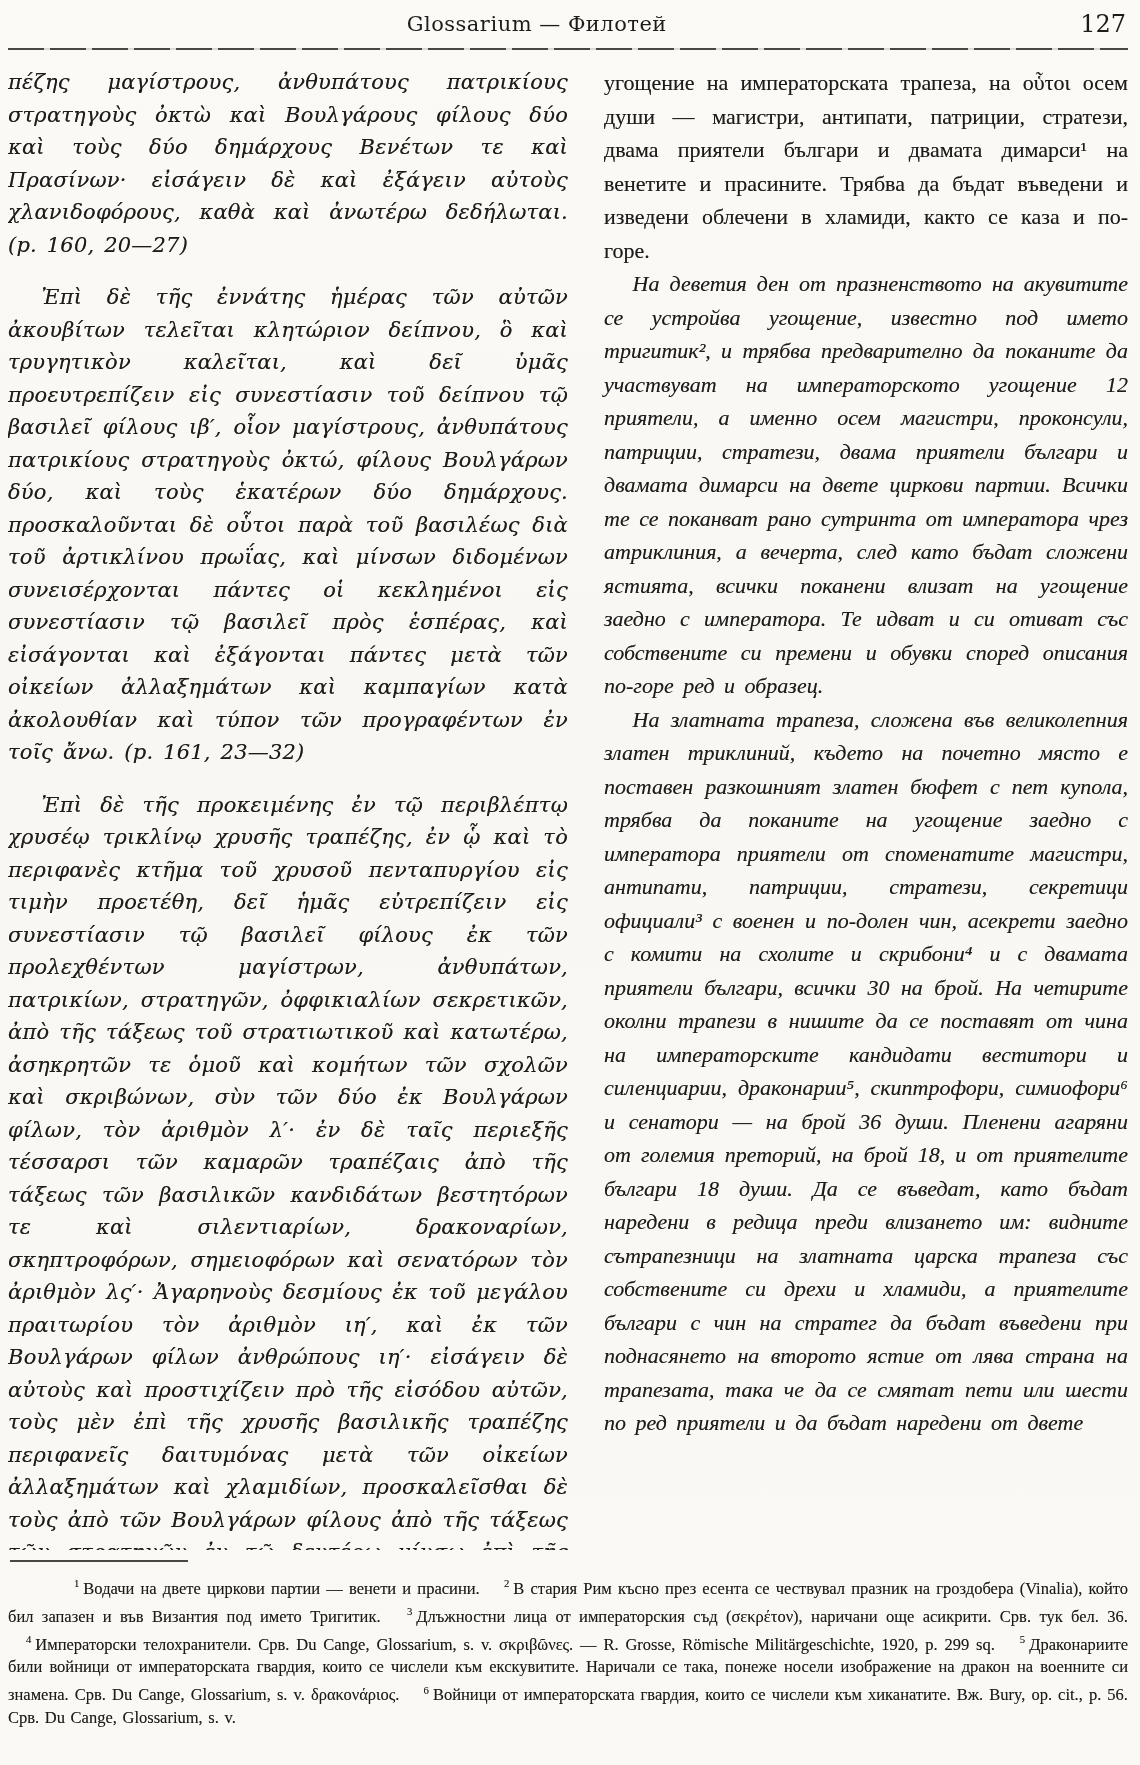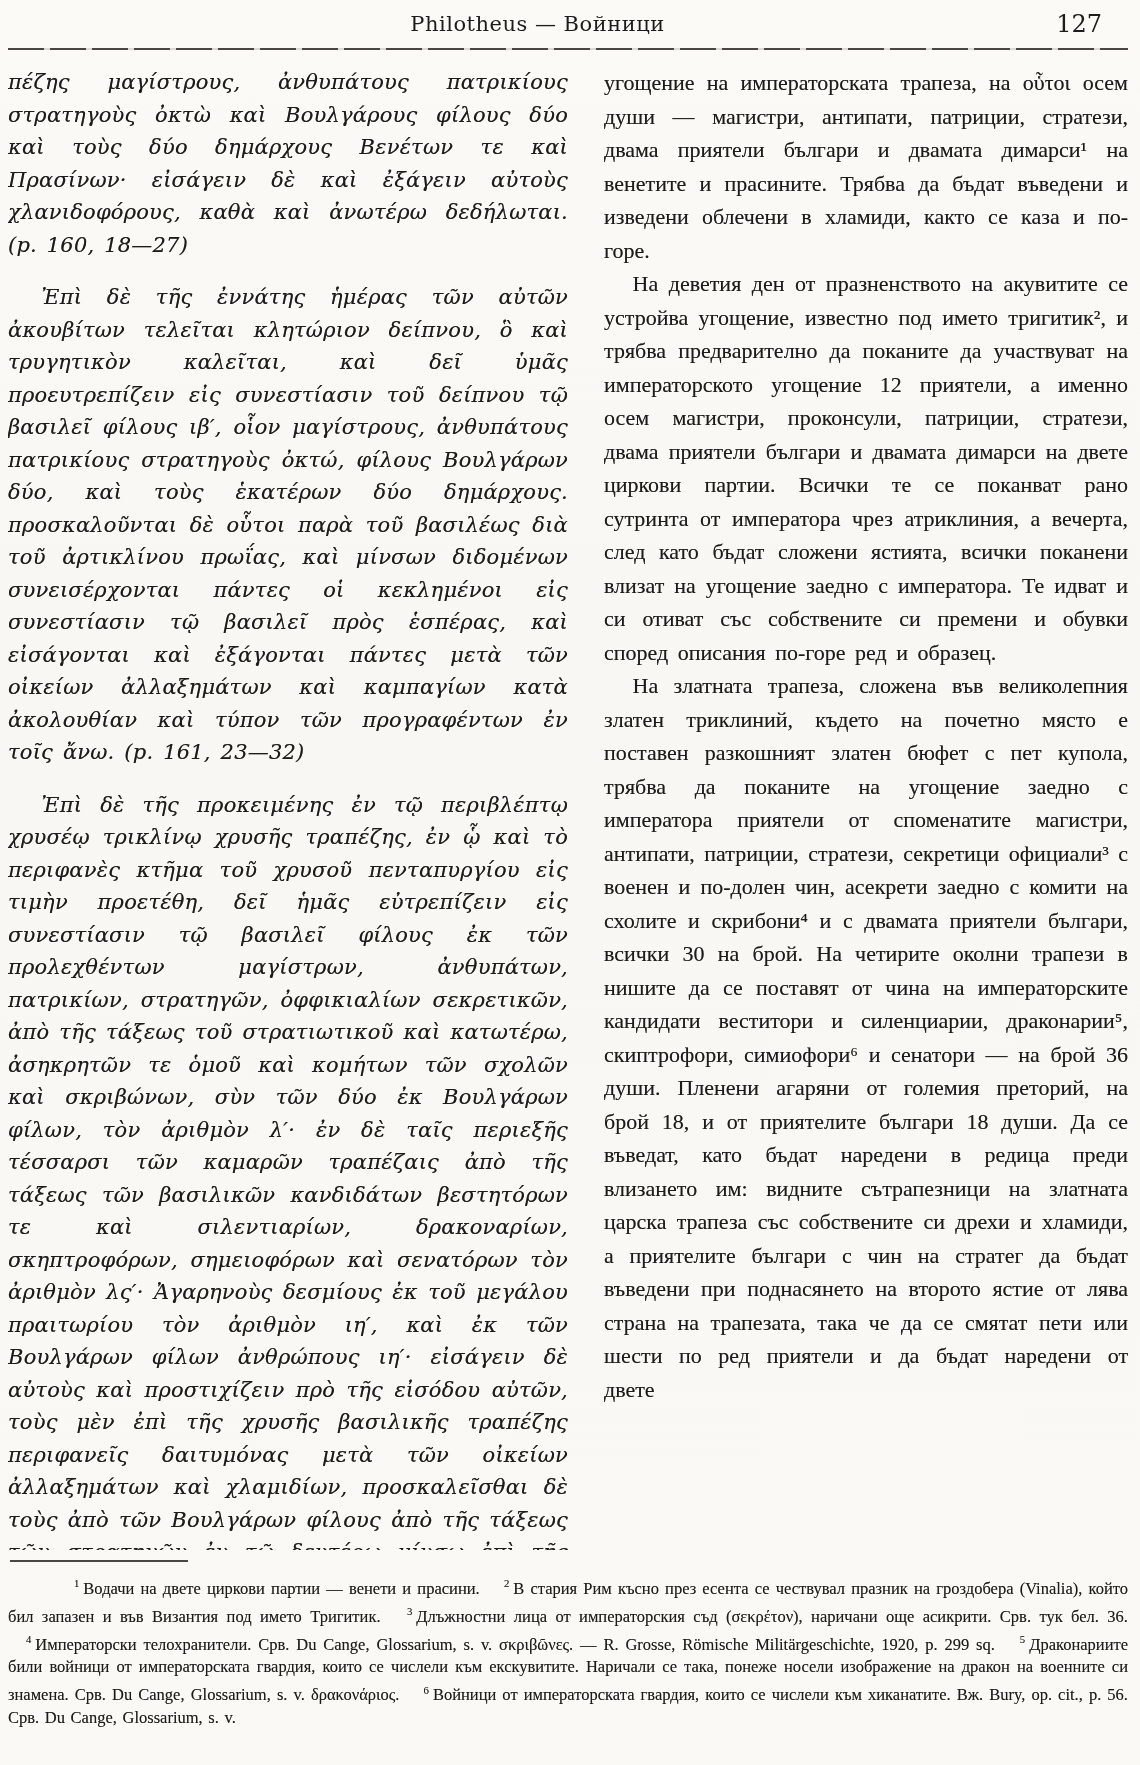--- a/index.html
+++ b/index.html
@@ -25,21 +25,21 @@
     position: absolute;
     left: 50%;
     transform: translateX(-62%);
     top: 2px;
     font-size: 21px;
     letter-spacing: 0.5px;
     white-space: nowrap;
   }
   .page-number {
     position: absolute;
-    right: 26px;
+    right: 2px;
     top: 0;
     font-size: 24px;
   }
   .header-rule {
     height: 2px;
     margin-top: 8px;
     background: repeating-linear-gradient(
       90deg,
       #4a4742 0px, #4a4742 36px,
       rgba(74,71,66,0.18) 36px, rgba(74,71,66,0.18) 42px
@@ -71,21 +71,21 @@
   .col-bulg {
     flex: 1 1 auto;
     font-family: "Liberation Serif", "DejaVu Serif", serif;
     font-size: 22px;
     line-height: 33.5px;
     text-align: justify;
     word-spacing: 4px;
     text-shadow: 0 0 0.5px rgba(30,28,25,0.5);
   }
   .col-bulg p { margin: 0; }
-  .col-bulg p + p { text-indent: 1.3em; }
+  .col-bulg p + p { text-indent: 1.3em; font-style: italic; }
   .footnote-rule {
     width: 178px;
     height: 2px;
     background: #4a4742;
     margin: 10px 0 10px 2px;
   }
   .footnotes {
     margin: 0;
     font-family: Liberation Serif, serif;
     font-size: 16.5px;
@@ -102,30 +102,30 @@
   }
   .fn:not(:first-child) sup { margin-left: 18px; }
   .fn-text::after { content: " "; }
 </style>
 </head>
 <body>
 
 <div class="book-page">
 
   <div class="page-header">
-    <span class="running-title">Philotheus  —  Войници</span>
+    <span class="running-title">Glossarium  —  Филотей</span>
     <span class="page-number">127</span>
   </div>
 
   <div class="header-rule"></div>
 
   <div class="text-columns">
 
     <div class="col-greek">
-        <p>πέζης μαγίστρους, ἀνθυπάτους πατρικίους στρατηγοὺς ὀκτὼ καὶ Βουλγάρους φίλους δύο καὶ τοὺς δύο δημάρχους Βενέτων τε καὶ Πρασίνων· εἰσάγειν δὲ καὶ ἐξάγειν αὐτοὺς χλανιδοφόρους, καθὰ καὶ ἀνωτέρω δεδήλωται. (p. 160, 18—27)</p>
+        <p>πέζης μαγίστρους, ἀνθυπάτους πατρικίους στρατηγοὺς ὀκτὼ καὶ Βουλγάρους φίλους δύο καὶ τοὺς δύο δημάρχους Βενέτων τε καὶ Πρασίνων· εἰσάγειν δὲ καὶ ἐξάγειν αὐτοὺς χλανιδοφόρους, καθὰ καὶ ἀνωτέρω δεδήλωται. (p. 160, 20—27)</p>
         <p>Ἐπὶ δὲ τῆς ἐννάτης ἡμέρας τῶν αὐτῶν ἀκουβίτων τελεῖται κλητώριον δείπνου, ὃ καὶ τρυγητικὸν καλεῖται, καὶ δεῖ ὑμᾶς προευτρεπίζειν εἰς συνεστίασιν τοῦ δείπνου τῷ βασιλεῖ φίλους ιβ′, οἷον μαγίστρους, ἀνθυπάτους πατρικίους στρατηγοὺς ὀκτώ, φίλους Βουλγάρων δύο, καὶ τοὺς ἑκατέρων δύο δημάρχους. προσκαλοῦνται δὲ οὗτοι παρὰ τοῦ βασιλέως διὰ τοῦ ἀρτικλίνου πρωΐας, καὶ μίνσων διδομένων συνεισέρχονται πάντες οἱ κεκλημένοι εἰς συνεστίασιν τῷ βασιλεῖ πρὸς ἑσπέρας, καὶ εἰσάγονται καὶ ἐξάγονται πάντες μετὰ τῶν οἰκείων ἀλλαξημάτων καὶ καμπαγίων κατὰ ἀκολουθίαν καὶ τύπον τῶν προγραφέντων ἐν τοῖς ἄνω. (p. 161, 23—32)</p>
         <p>Ἐπὶ δὲ τῆς προκειμένης ἐν τῷ περιβλέπτῳ χρυσέῳ τρικλίνῳ χρυσῆς τραπέζης, ἐν ᾧ καὶ τὸ περιφανὲς κτῆμα τοῦ χρυσοῦ πενταπυργίου εἰς τιμὴν προετέθη, δεῖ ἡμᾶς εὐτρεπίζειν εἰς συνεστίασιν τῷ βασιλεῖ φίλους ἐκ τῶν προλεχθέντων μαγίστρων, ἀνθυπάτων, πατρικίων, στρατηγῶν, ὀφφικιαλίων σεκρετικῶν, ἀπὸ τῆς τάξεως τοῦ στρατιωτικοῦ καὶ κατωτέρω, ἀσηκρητῶν τε ὁμοῦ καὶ κομήτων τῶν σχολῶν καὶ σκριβώνων, σὺν τῶν δύο ἐκ Βουλγάρων φίλων, τὸν ἀριθμὸν λ′· ἐν δὲ ταῖς περιεξῆς τέσσαρσι τῶν καμαρῶν τραπέζαις ἀπὸ τῆς τάξεως τῶν βασιλικῶν κανδιδάτων βεστητόρων τε καὶ σιλεντιαρίων, δρακοναρίων, σκηπτροφόρων, σημειοφόρων καὶ σενατόρων τὸν ἀριθμὸν λς′· Ἀγαρηνοὺς δεσμίους ἐκ τοῦ μεγάλου πραιτωρίου τὸν ἀριθμὸν ιη′, καὶ ἐκ τῶν Βουλγάρων φίλων ἀνθρώπους ιη′· εἰσάγειν δὲ αὐτοὺς καὶ προστιχίζειν πρὸ τῆς εἰσόδου αὐτῶν, τοὺς μὲν ἐπὶ τῆς χρυσῆς βασιλικῆς τραπέζης περιφανεῖς δαιτυμόνας μετὰ τῶν οἰκείων ἀλλαξημάτων καὶ χλαμιδίων, προσκαλεῖσθαι δὲ τοὺς ἀπὸ τῶν Βουλγάρων φίλους ἀπὸ τῆς τάξεως τῶν στρατηγῶν ἐν τῷ δευτέρῳ μίνσῳ ἐπὶ τῆς εὐωνύμου θέσεως τῆς τραπέζης πρὸς τὸ ἀριθμεῖσθαι αὐτοὺς πέμπτους, ἢ καὶ ἕκτους φίλους, στιχίζειν</p>
       </div>
 
     <div class="col-bulg">
         <p>угощение на императорската трапеза, на οὗτοι осем души — магистри, антипати, патриции, стратези, двама приятели българи и двамата димарси¹ на венетите и прасините. Трябва да бъдат въведени и изведени облечени в хламиди, както се каза и по-горе.</p>
         <p>На деветия ден от празненството на акувитите се устройва угощение, известно под името тригитик², и трябва предварително да поканите да участвуват на императорското угощение 12 приятели, а именно осем магистри, проконсули, патриции, стратези, двама приятели българи и двамата димарси на двете циркови партии. Всички те се поканват рано сутринта от императора чрез атриклиния, а вечерта, след като бъдат сложени ястията, всички поканени влизат на угощение заедно с императора. Те идват и си отиват със собствените си премени и обувки според описания по-горе ред и образец.</p>
         <p>На златната трапеза, сложена във великолепния златен триклиний, където на почетно място е поставен разкошният златен бюфет с пет купола, трябва да поканите на угощение заедно с императора приятели от споменатите магистри, антипати, патриции, стратези, секретици официали³ с военен и по-долен чин, асекрети заедно с комити на схолите и скрибони⁴ и с двамата приятели българи, всички 30 на брой. На четирите околни трапези в нишите да се поставят от чина на императорските кандидати веститори и силенциарии, драконарии⁵, скиптрофори, симиофори⁶ и сенатори — на брой 36 души. Пленени агаряни от големия преторий, на брой 18, и от приятелите българи 18 души. Да се въведат, като бъдат наредени в редица преди влизането им: видните сътрапезници на златната царска трапеза със собствените си дрехи и хламиди, а приятелите българи с чин на стратег да бъдат въведени при поднасянето на второто ястие от лява страна на трапезата, така че да се смятат пети или шести по ред приятели и да бъдат наредени от двете</p>
       </div>
 

